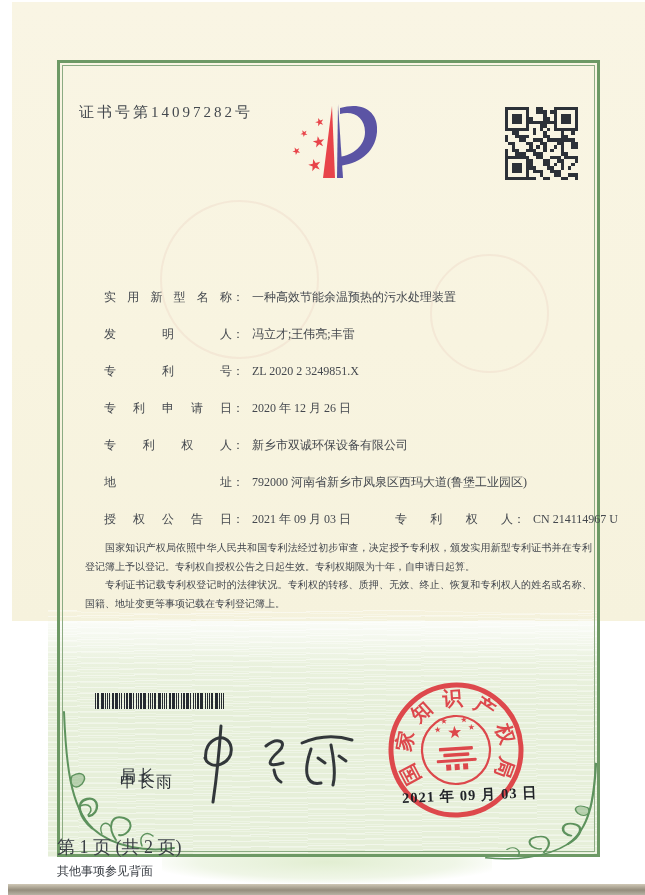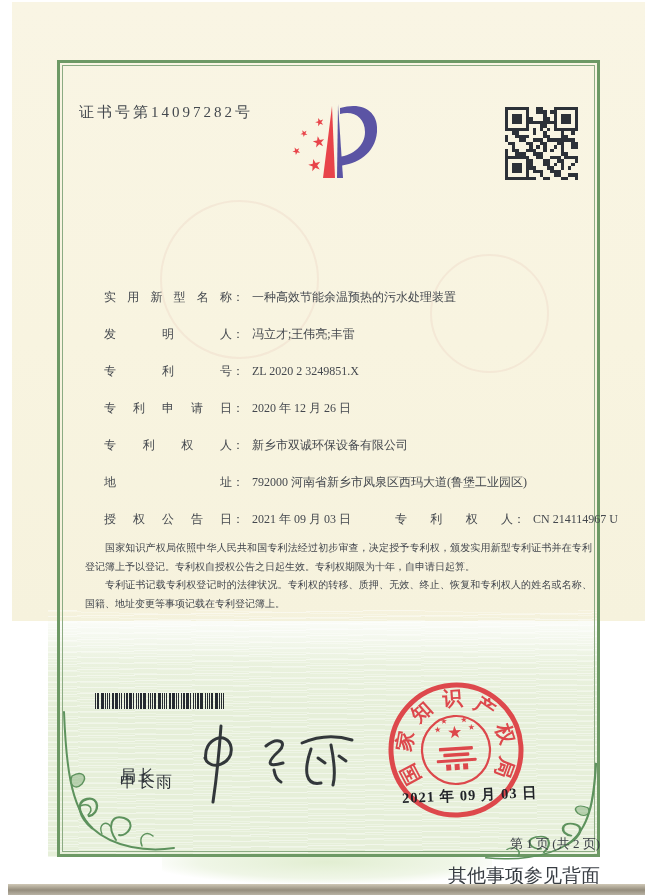--- a/index.html
+++ b/index.html
@@ -72,22 +72,22 @@
   }
   #barcode div{background:#262b31;height:100%;}
   .signer-title{position:absolute;left:108px;top:740px;font-size:16px;letter-spacing:3px;color:#2e3339;font-family:"Liberation Sans",sans-serif;margin-top:24px;}
   .signer-name{position:absolute;left:108px;top:770px;font-size:16px;letter-spacing:2px;color:#2e3339;font-family:"Liberation Sans",sans-serif;}
   .autograph{position:absolute;left:178px;top:714px;}
   .seal{position:absolute;left:369px;top:673px;transform:rotate(-4deg);opacity:.92;}
   .seal-date{
     position:absolute;left:390px;top:784px;font-size:14.5px;font-weight:bold;
     letter-spacing:1px;color:#1f2227;transform:rotate(-2.5deg);
   }
-  .page-num{position:absolute;left:45px;top:833px;width:543px;text-align:right;font-size:13px;color:#3c4147;}
-  .back-note{position:absolute;left:45px;top:861px;width:543px;text-align:right;font-size:19px;color:#383d43;}
+  .page-num{position:absolute;left:45px;top:833px;width:543px;text-align:left;font-size:18px;color:#3c4147;}
+  .back-note{position:absolute;left:45px;top:861px;width:543px;text-align:left;font-size:12px;color:#383d43;}
   .flourish{position:absolute;}
   .fl-bl{left:46px;top:708px;}
   .fl-br{left:470px;top:760px;transform:scale(-1,1);transform-origin:60px 50%;}
 </style>
 </head>
 <body>
 
 <div class="paper">
 
   <div class="green-band">

